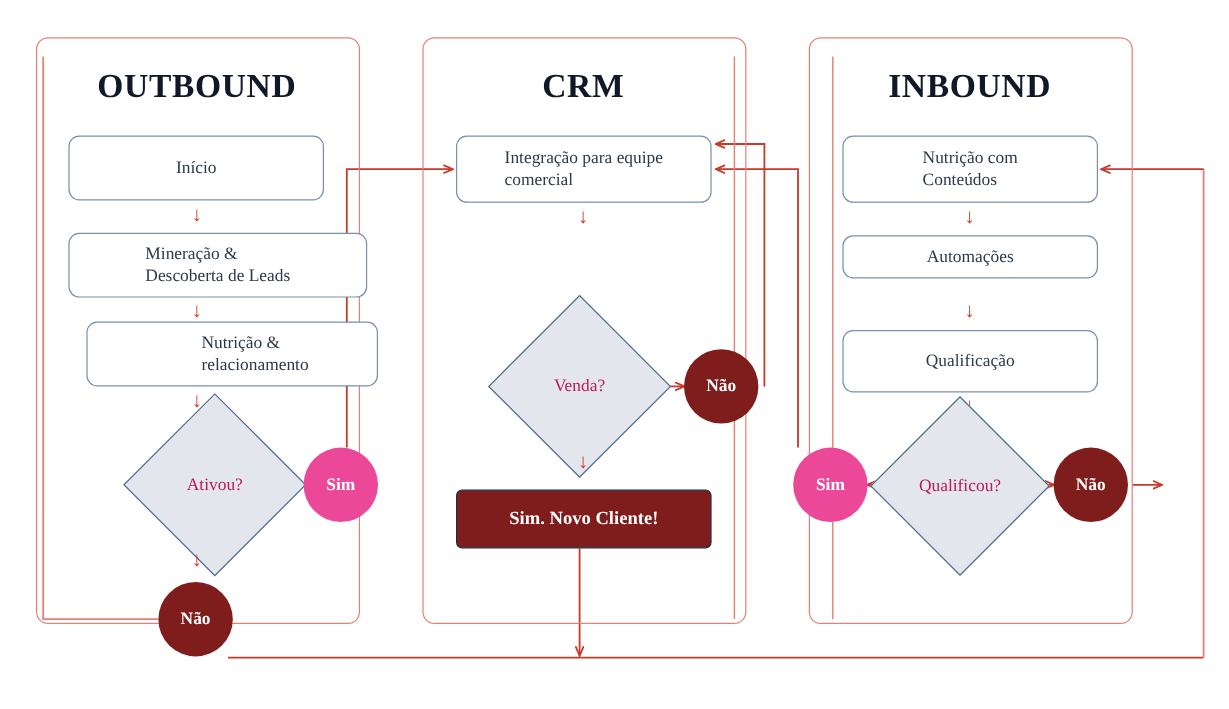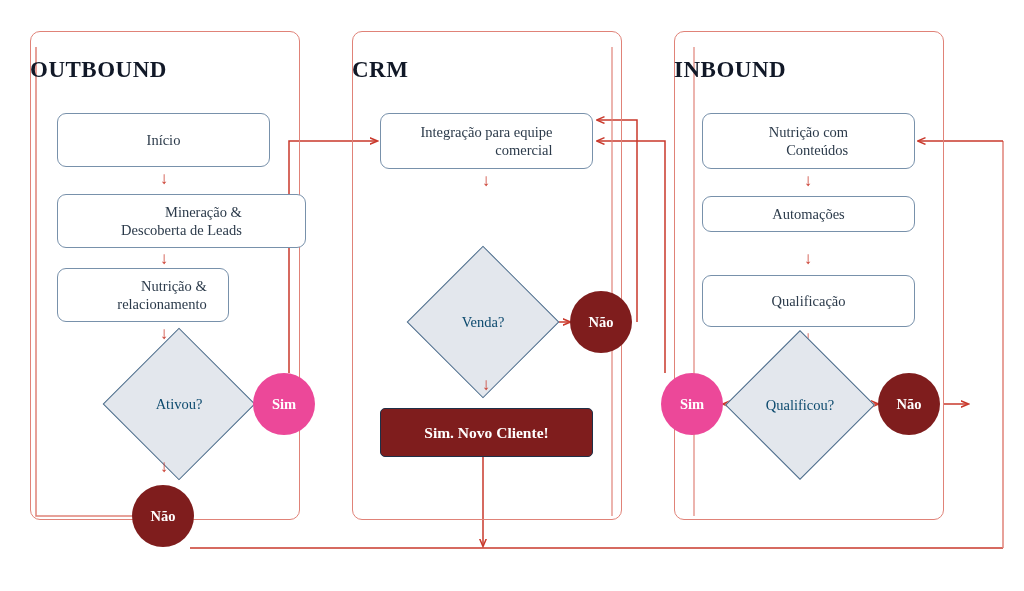--- a/index.html
+++ b/index.html
@@ -7,42 +7,42 @@
        font-family:"Liberation Serif","DejaVu Serif",serif;}
 
   #canvas{position:absolute;left:0;top:0;width:1024px;height:591px;}
 
   
   #wires{position:absolute;left:0;top:0;width:1024px;height:591px;}
 
   
   .panel{position:absolute;border:1.4px solid #E08278;border-radius:10px;
          background:transparent;}
-  .panel-title{position:absolute;width:100%;
-         font-weight:bold;font-size:23px;color:#111827;letter-spacing:.5px;}
+  .panel-title{position:absolute;text-align:center;width:100%;
+         font-weight:bold;font-size:28px;color:#111827;letter-spacing:.5px;}
 
   
   .node{position:absolute;box-sizing:border-box;background:#ffffff;
         border:1.3px solid #7891AB;border-radius:9px;
         display:flex;align-items:center;justify-content:center;
-        text-align:right;color:#2B3A4A;font-size:14.5px;line-height:1.25;
+        text-align:left;color:#2B3A4A;font-size:14.5px;line-height:1.25;
         padding:2px 6px;}
 
   
   .node.dark{background:#7f1d1d;border-color:#1E3048;color:#ffffff;
              font-weight:bold;font-size:15.5px;border-radius:5px;}
 
   
   .diamond{position:absolute;}
   .diamond .dshape{position:absolute;left:0;top:0;width:100%;height:100%;
         background:#E3E7ED;border:1.3px solid #4A6B8A;
         transform:rotate(45deg);box-sizing:border-box;}
   .diamond .dlabel{position:absolute;left:0;top:0;width:100%;height:100%;
         display:flex;align-items:center;justify-content:center;
-        font-size:14.5px;color:#0c4a6e;text-align:center;z-index:2;}
+        font-size:14.5px;color:#be185d;text-align:center;z-index:2;}
 
   
   .circle{position:absolute;border-radius:50%;display:flex;
           align-items:center;justify-content:center;
           font-size:14.5px;font-weight:bold;color:#ffffff;}
   .circle.yes{background:#ec4899;}
   .circle.no{background:#7f1d1d;}
 
   
   .vtick{position:absolute;color:#C9382B;font-size:17px;line-height:1;
@@ -98,21 +98,21 @@
   <div class="panel-title" style="left:352px;top:57px;width:268px;">CRM</div>
   <div class="panel-title" style="left:674px;top:57px;width:268px;">INBOUND</div>
 
   <div class="node" style="left:57px;top:113px;width:213px;height:54px;">Início</div>
   <div class="vtick" style="left:145px;top:170px;width:38px;">↓</div>
 
   <div class="node" style="left:57px;top:194px;width:249px;height:54px;white-space:pre-line;">Mineração &amp;
 Descoberta de Leads</div>
   <div class="vtick" style="left:145px;top:250px;width:38px;">↓</div>
 
-  <div class="node" style="left:57px;top:268px;width:172px;height:54px;white-space:pre-line;padding-left:44px;">Nutrição &amp;
+  <div class="node" style="left:72px;top:268px;width:243px;height:54px;white-space:pre-line;padding-left:44px;">Nutrição &amp;
 relacionamento</div>
   <div class="vtick" style="left:145px;top:325px;width:38px;">↓</div>
 
   <div class="diamond" style="left:125px;top:350px;width:108px;height:108px;">
     <div class="dshape"></div>
     <div class="dlabel">Ativou?</div>
   </div>
   <div class="vtick" style="left:145px;top:458px;width:38px;">↓</div>
 
   <div class="circle yes" style="left:253px;top:373px;width:62px;height:62px;">Sim</div>

